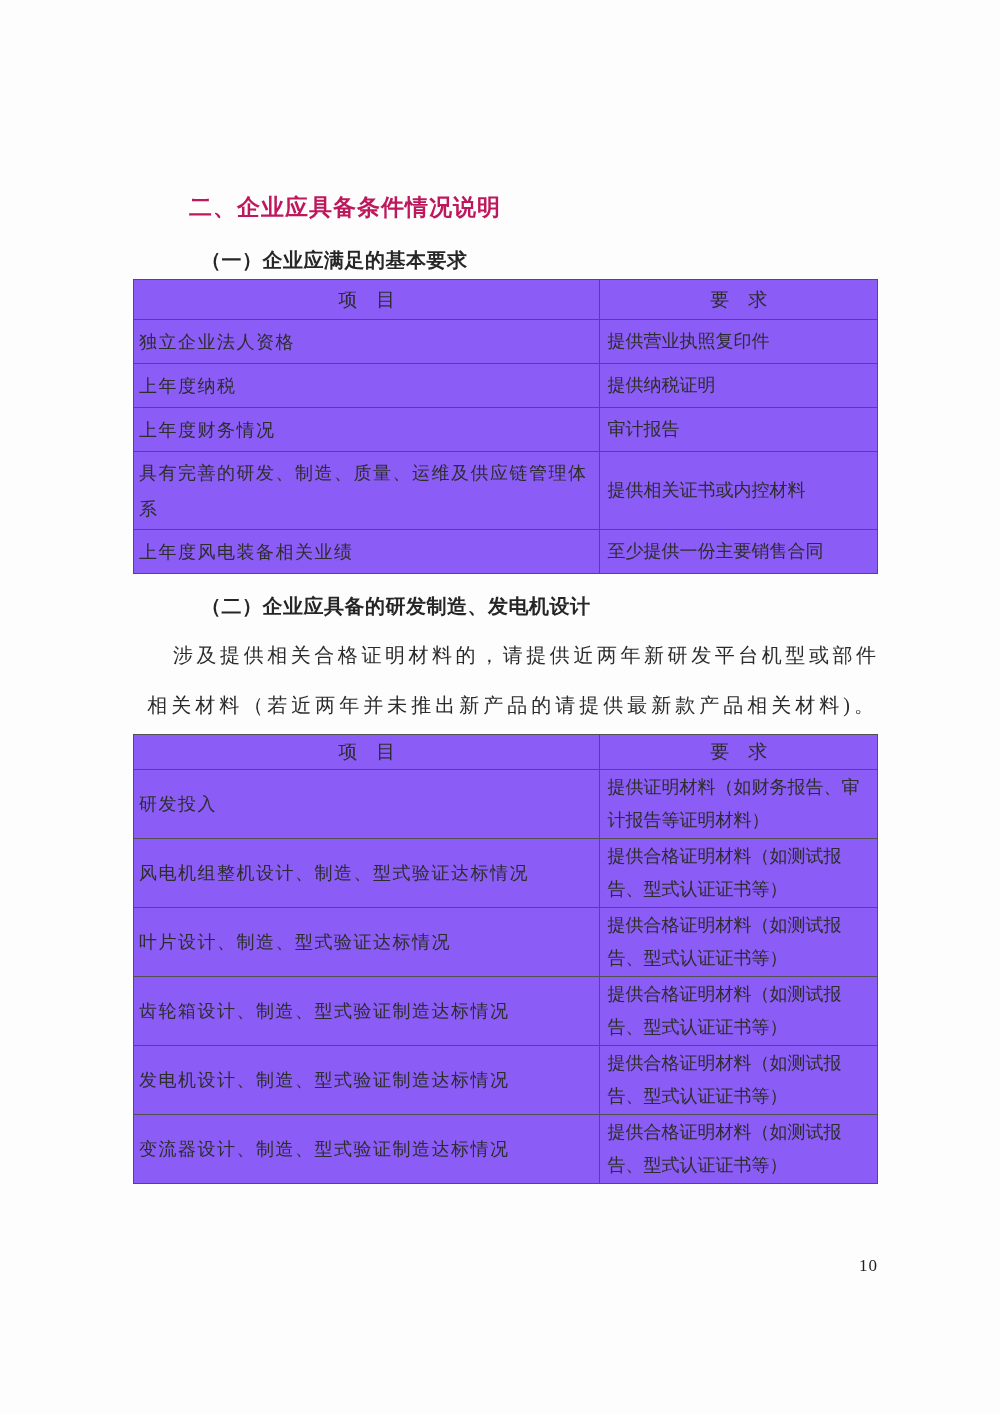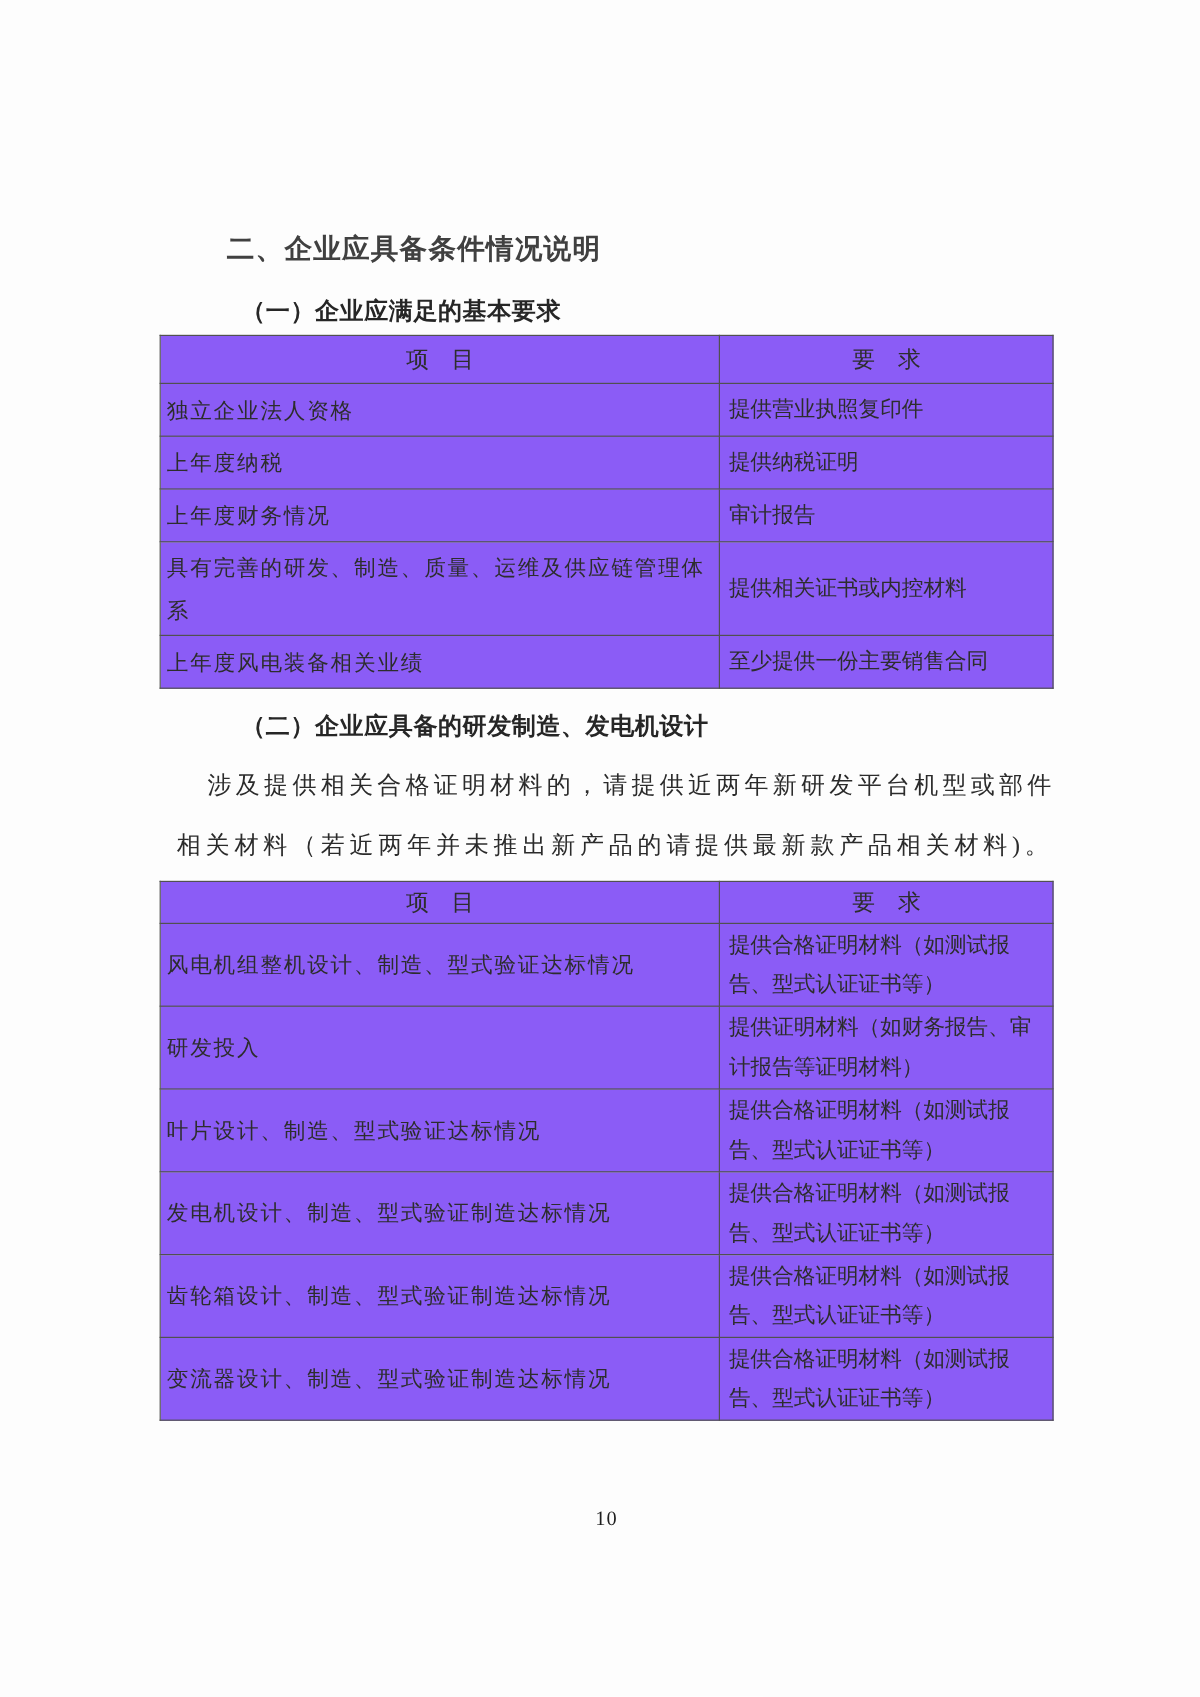--- a/index.html
+++ b/index.html
@@ -19,21 +19,21 @@
     top: 0;
     width: 745px;
   }
   .section-heading {
     margin-top: 193px;
     margin-left: 56px;
     font-family: "Liberation Sans", sans-serif;
     font-weight: 700;
     font-size: 23px;
     line-height: 28px;
-    color: #404040;
+    color: #be185d;
     letter-spacing: 1px;
   }
   .sub-heading {
     font-family: "Liberation Serif", serif;
     font-weight: 700;
     font-size: 20px;
     line-height: 24px;
     color: #262626;
     margin-left: 68px;
     letter-spacing: 0.5px;
@@ -92,21 +92,21 @@
     text-indent: 2em;
     letter-spacing: 2px;
     text-align-last: justify;
     white-space: normal;
   }
   .intro-line.l2 {
     letter-spacing: 4px;
   }
   .page-number {
     margin-top: 72px;
-    text-align: center;
+    text-align: right;
     font-size: 17px;
     color: #1f1f1f;
     letter-spacing: 1px;
   }
 </style>
 </head>
 <body>
 
 <div class="page">
   <div class="content">
@@ -163,37 +163,37 @@
           <col class="c-right">
         </colgroup>
       <thead>
         <tr>
           <th>项　目</th>
           <th>要　求</th>
         </tr>
       </thead>
       <tbody>
         <tr class="row">
-          <td class="c-item">风电机组整机设计、制造、型式验证达标情况</td>
-          <td class="c-req">提供合格证明材料（如测试报告、型式认证证书等）</td>
-        </tr>
-        <tr class="row">
           <td class="c-item">研发投入</td>
           <td class="c-req">提供证明材料（如财务报告、审计报告等证明材料）</td>
         </tr>
         <tr class="row">
+          <td class="c-item">风电机组整机设计、制造、型式验证达标情况</td>
+          <td class="c-req">提供合格证明材料（如测试报告、型式认证证书等）</td>
+        </tr>
+        <tr class="row">
           <td class="c-item">叶片设计、制造、型式验证达标情况</td>
           <td class="c-req">提供合格证明材料（如测试报告、型式认证证书等）</td>
         </tr>
         <tr class="row">
+          <td class="c-item">齿轮箱设计、制造、型式验证制造达标情况</td>
+          <td class="c-req">提供合格证明材料（如测试报告、型式认证证书等）</td>
+        </tr>
+        <tr class="row">
           <td class="c-item">发电机设计、制造、型式验证制造达标情况</td>
-          <td class="c-req">提供合格证明材料（如测试报告、型式认证证书等）</td>
-        </tr>
-        <tr class="row">
-          <td class="c-item">齿轮箱设计、制造、型式验证制造达标情况</td>
           <td class="c-req">提供合格证明材料（如测试报告、型式认证证书等）</td>
         </tr>
         <tr class="row">
           <td class="c-item">变流器设计、制造、型式验证制造达标情况</td>
           <td class="c-req">提供合格证明材料（如测试报告、型式认证证书等）</td>
         </tr>
       </tbody>
     </table>
 
     <div class="page-number">10</div>

